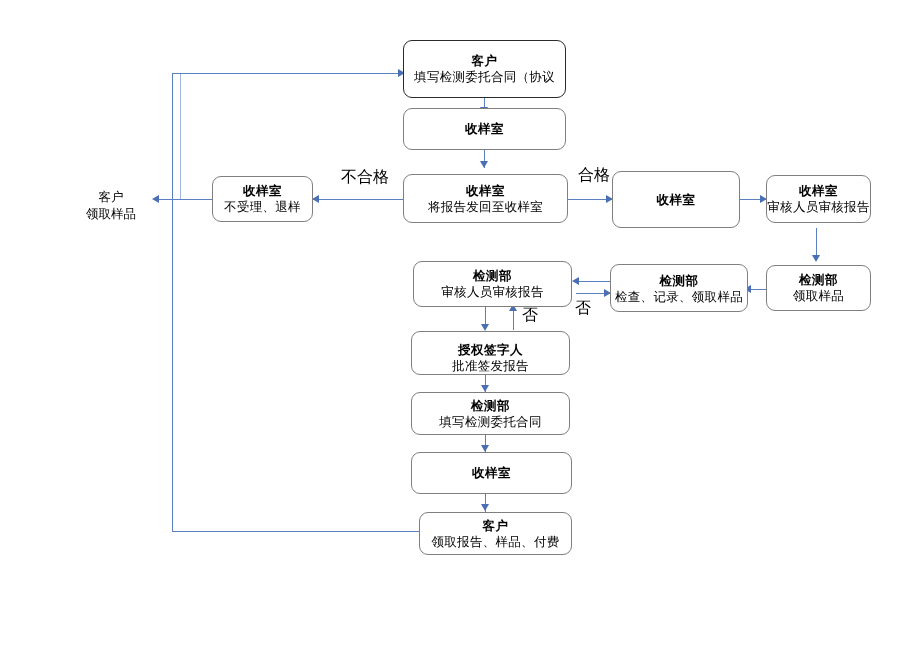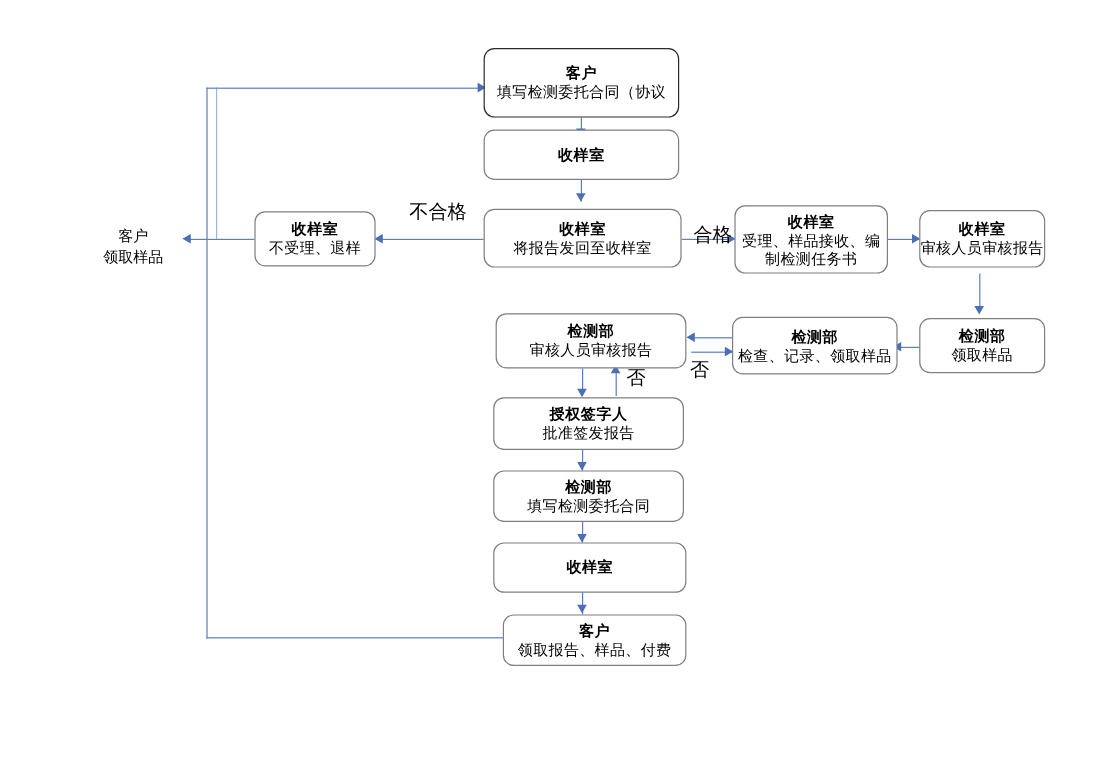--- a/index.html
+++ b/index.html
@@ -176,21 +176,20 @@
     <div class="body">将报告发回至收样室</div>
   </div>
 
   <div class="node" style="left:212px; top:176px; width:101px; height:46px;">
     <div class="title">收样室</div>
     <div class="body">不受理、退样</div>
   </div>
 
   <div class="node" style="left:612px; top:171px; width:128px; height:57px;">
     <div class="title">收样室</div>
-    <div class="body wrap">受理、样品接收、编制检测任务书</div>
   </div>
 
   <div class="node" style="left:766px; top:175px; width:105px; height:48px;">
     <div class="title">收样室</div>
     <div class="body">审核人员审核报告</div>
   </div>
 
   <div class="node" style="left:766px; top:265px; width:105px; height:46px;">
     <div class="title">检测部</div>
     <div class="body">领取样品</div>
@@ -199,21 +198,21 @@
   <div class="node" style="left:610px; top:264px; width:138px; height:48px;">
     <div class="title">检测部</div>
     <div class="body wrap" style="width:130px;">检查、记录、领取样品</div>
   </div>
 
   <div class="node" style="left:413px; top:261px; width:159px; height:46px;">
     <div class="title">检测部</div>
     <div class="body">审核人员审核报告</div>
   </div>
 
-  <div class="node" style="left:411px; top:331px; width:159px; height:44px;">
+  <div class="node" style="left:411px; top:331px; width:159px; height:44px;justify-content:flex-end;">
     <div class="title">授权签字人</div>
     <div class="body">批准签发报告</div>
   </div>
 
   <div class="node" style="left:411px; top:392px; width:159px; height:43px;">
     <div class="title">检测部</div>
     <div class="body">填写检测委托合同</div>
   </div>
 
   <div class="node" style="left:411px; top:452px; width:161px; height:42px;">
@@ -224,17 +223,17 @@
     <div class="title">客户</div>
     <div class="body">领取报告、样品、付费</div>
   </div>
 
   <div class="plain-label" style="left:70px; top:188px; width:82px;">
     <div>客户</div>
     <div>领取样品</div>
   </div>
 
   <div class="edge-label" style="left:341px; top:167px;">不合格</div>
-  <div class="edge-label" style="left:578px; top:186px;">合格</div>
+  <div class="edge-label" style="left:578px; top:165px;">合格</div>
   <div class="edge-label" style="left:522px; top:305px;">否</div>
   <div class="edge-label" style="left:575px; top:298px;">否</div>
 
 </div>
 
 </body></html>

